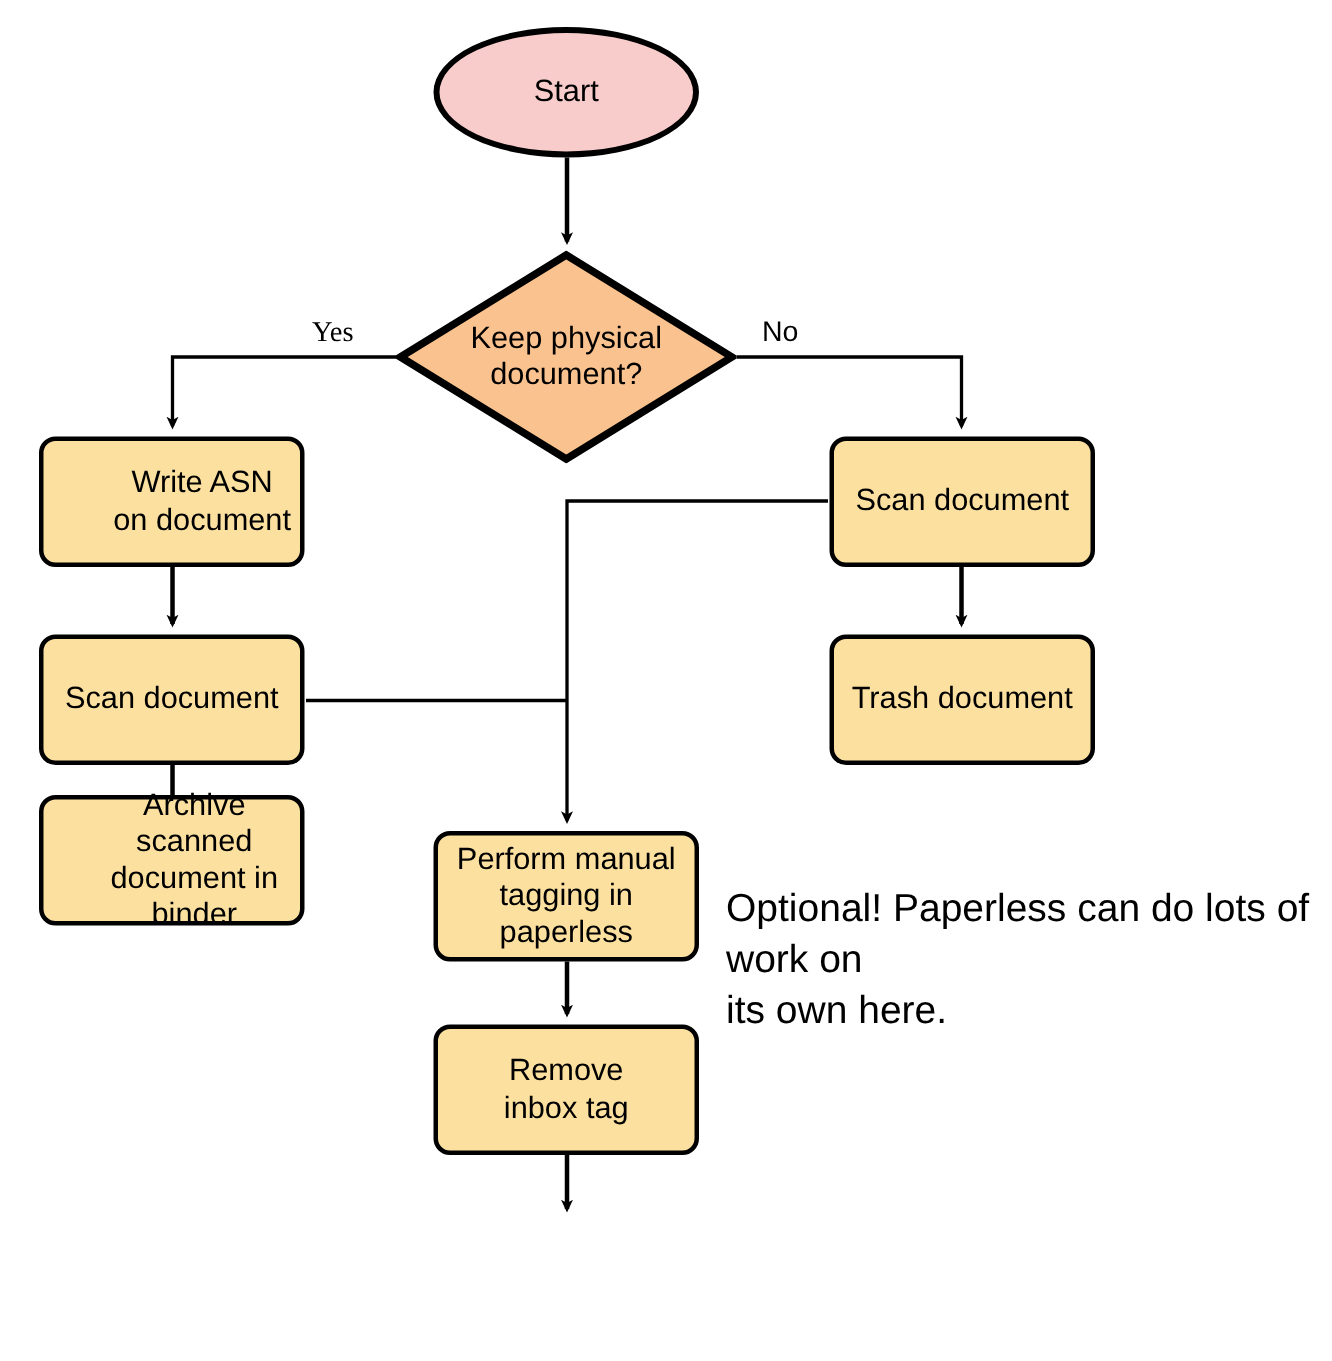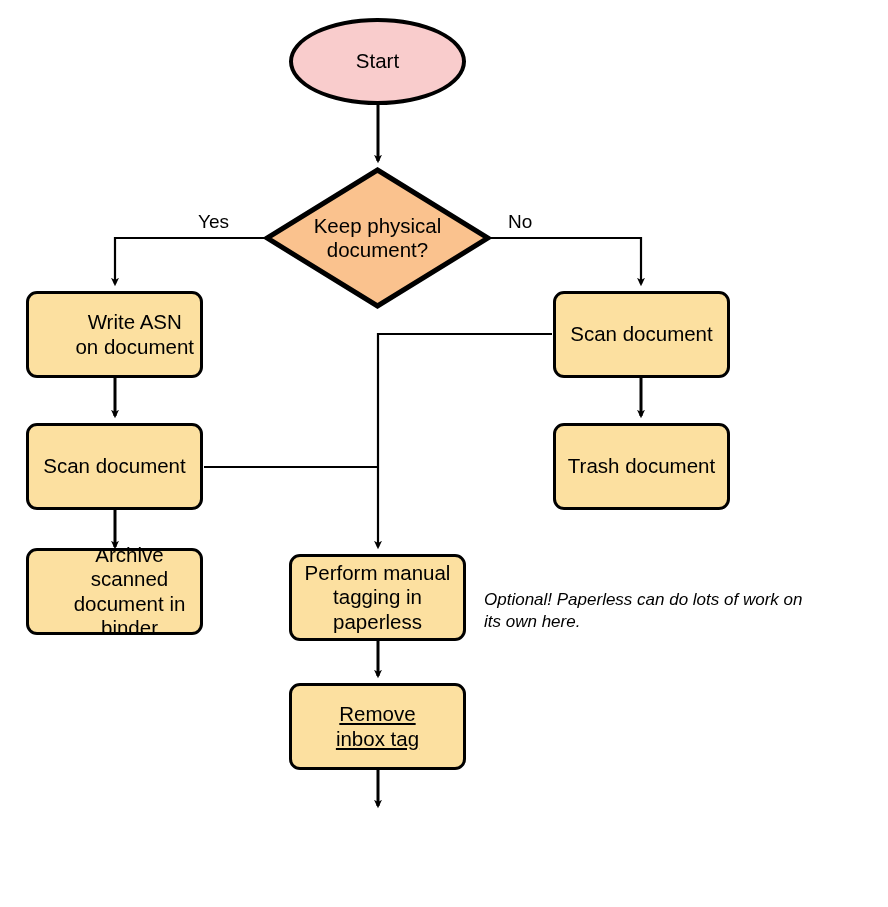--- a/index.html
+++ b/index.html
@@ -70,22 +70,21 @@
     text-align: center;
   }
   .edge-label {
     position: absolute;
     font-size: 19px;
     color: #000000;
     white-space: nowrap;
   }
   .annotation {
     position: absolute;
-    font-size: 17px;
-    font-style: italic;
+    font-size: 26px;
     color: #000000;
     line-height: 1.30;
     white-space: pre-line;
   }
 </style>
 </head>
 <body>
 
 <div id="flowchart-root">
 
@@ -125,53 +124,53 @@
   </div>
 
   <div class="node node-decision" style="left:264px; top:167px; width:227px; height:142px;align-items:center;">
     <svg class="decision-shape" viewBox="0 0 227 142" preserveAspectRatio="none">
       <polygon points="113.5,3 224,71 113.5,139 3,71" fill="#FAC28E" stroke="#000000" stroke-width="5" stroke-linejoin="miter"></polygon>
     </svg>
     <span class="decision-text">Keep physical
 document?</span>
   </div>
 
-  <div class="edge-label" style="left:198px; top:211px;">Yes</div>
+  <div class="edge-label" style="left:208px; top:211px;font-family:Liberation Serif, serif;">Yes</div>
   <div class="edge-label" style="left:508px; top:211px;">No</div>
 
   <div class="node node-process" style="left:26px; top:291px; width:177px; height:87px;justify-content:flex-end;">
     <span>Write ASN
 on document</span>
   </div>
 
   <div class="node node-process" style="left:26px; top:423px; width:177px; height:87px;">
     <span>Scan document</span>
   </div>
 
-  <div class="node node-process" style="left:26px; top:548px; width:177px; height:87px;padding-left:36px;">
+  <div class="node node-process" style="left:26px; top:530px; width:177px; height:87px;padding-left:36px;">
     <span>Archive scanned
 document in
 binder</span>
   </div>
 
   <div class="node node-process" style="left:553px; top:291px; width:177px; height:87px;">
     <span>Scan document</span>
   </div>
 
   <div class="node node-process" style="left:553px; top:423px; width:177px; height:87px;">
     <span>Trash document</span>
   </div>
 
   <div class="node node-process" style="left:289px; top:554px; width:177px; height:87px;">
     <span>Perform manual
 tagging in
 paperless</span>
   </div>
 
-  <div class="node node-process" style="left:289px; top:683px; width:177px; height:87px;text-decoration:underline;">
+  <div class="node node-process" style="left:289px; top:683px; width:177px; height:87px;">
     <span>Remove
 inbox tag</span>
   </div>
 
 
   <div class="annotation" style="left:484px; top:589px; width:400px;">Optional! Paperless can do lots of work on
 its own here.</div>
 
 </div>
 

